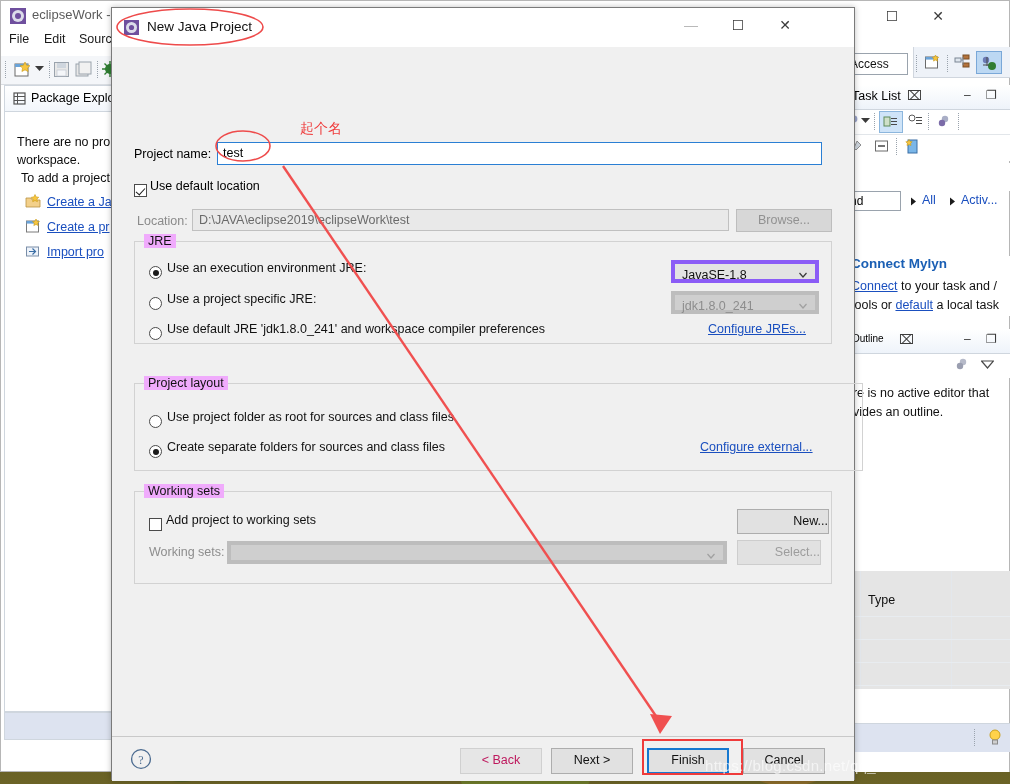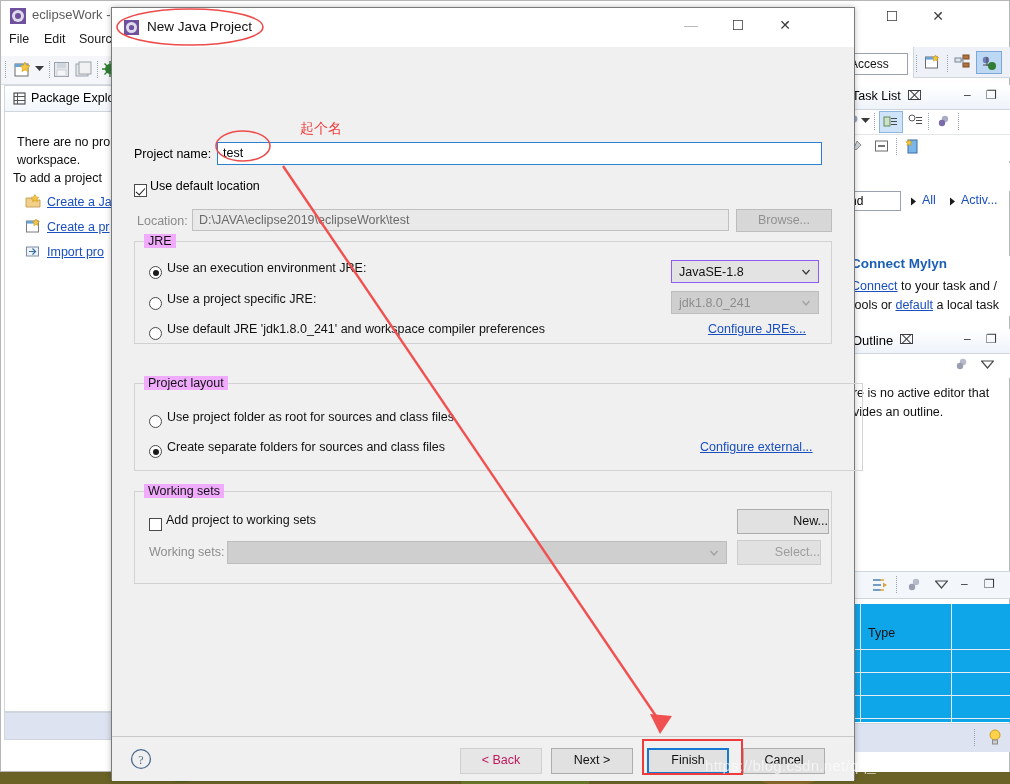--- a/index.html
+++ b/index.html
@@ -89,26 +89,26 @@
             background:#fff;border:1px solid #9aa3ad;box-sizing:border-box;}
   .blue-link{position:absolute;font-size:12.5px;color:#1a4fbf;white-space:nowrap;}
   #mylyn-block{position:absolute;left:845px;top:255px;width:165px;height:60px;background:#fff;}
   #mylyn-title{position:absolute;left:5px;top:0;font-size:13.5px;font-weight:bold;color:#1a5fb4;white-space:nowrap;}
   .mylyn-line{position:absolute;left:5px;font-size:12.5px;color:#111;white-space:nowrap;}
   .mylyn-link{color:#1a4fbf;text-decoration:underline;}
   #outline-tabrow{
     position:absolute;left:845px;top:328px;width:165px;height:24px;
     background:linear-gradient(#ffffff,#eef3fa);border-bottom:1px solid #cfd6de;
   }
-  #outline-label{position:absolute;left:6px;top:4px;font-size:13px;white-space:nowrap;}
+  #outline-label{position:absolute;left:6px;top:4px;font-size:10px;white-space:nowrap;}
   #outline-toolrow{position:absolute;left:845px;top:353px;width:165px;height:24px;background:#fff;}
   .outline-text{position:absolute;left:0;font-size:12.5px;color:#111;white-space:nowrap;}
   #bottom-tabrow{position:absolute;left:845px;top:570px;width:165px;height:26px;
                  background:#f3f7fc;border-top:1px solid #cfd6de;border-bottom:1px solid #cfd6de;}
-  #bottom-table{position:absolute;left:845px;top:603px;width:165px;height:118px;background:#0ea5e9;text-align:center;}
+  #bottom-table{position:absolute;left:845px;top:570px;width:165px;height:118px;background:#e5e5e5;text-align:center;}
   #type-header{position:absolute;left:22px;top:22px;font-size:12.5px;color:#111;}
   .tbl-v{position:absolute;top:0;width:1px;height:118px;background:#e3e7ec;}
   .tbl-h{position:absolute;left:0;width:165px;height:1px;background:#e8ecf0;}
   #status-bar{position:absolute;left:845px;top:722px;width:165px;height:28px;
               background:#dde3f0;border-top:1px solid #cfd6de;}
   
   #dialog{
     position:absolute;left:111px;top:7px;width:744px;height:773px;
     background:#f0f0f0;border:1px solid #7a7a7a;box-sizing:border-box;
     box-shadow:0 0 6px rgba(0,0,0,.25);
@@ -155,21 +155,21 @@
   .group{position:absolute;border:1px solid #d2d2d2;box-sizing:border-box;background:transparent;}
   .group-title{position:absolute;top:-8px;left:9px;background:#f0abfc;padding:0 4px;font-size:12.5px;color:#111;}
   #grp-jre{left:22px;top:133px;width:698px;height:103px;}
   #grp-layout{left:22px;top:275px;width:729px;height:88px;}
   #grp-ws{left:22px;top:383px;width:698px;height:93px;}
   .radio{position:absolute;width:13px;height:13px;border:1px solid #4a4a4a;border-radius:50%;
          box-sizing:border-box;background:#fff;}
   .radio.on::after{content:"";position:absolute;left:2.5px;top:2.5px;width:6px;height:6px;
                    border-radius:50%;background:#1b1b1b;}
   .rlabel{position:absolute;font-size:12.5px;color:#111;white-space:nowrap;}
-  .combo{position:absolute;background:#e3e3e3;border:1px solid #8b5cf6;box-sizing:border-box;text-align:right;}
+  .combo{position:absolute;background:#e3e3e3;border:4px solid #8b5cf6;box-sizing:border-box;text-align:right;}
   .combo .cval{position:absolute;left:7px;top:4px;font-size:12.5px;color:#111;}
   .combo .carrow{position:absolute;right:8px;top:7px;width:8px;height:8px;}
   .combo.dis{background:#cfcfcf;border-color:#bdbdbd;}
   .combo.dis .cval{color:#8d8d8d;}
   .link{position:absolute;font-size:12.5px;color:#1a4fbf;text-decoration:underline;white-space:nowrap;}
   .btn{position:absolute;background:#e1e1e1;border:1px solid #adadad;box-sizing:border-box;}
   .btn span{position:absolute;left:0;right:0;top:4px;text-align:right;font-size:12.5px;color:#111;}
   .btn.dis{background:#e1e1e1;border-color:#cdcdcd;}
   .btn.dis span{color:#9d9d9d;}
   #chk-ws{position:absolute;left:14px;top:26px;width:13px;height:13px;background:#fff;
@@ -260,21 +260,21 @@
     <div id="pkg-tab">
       <svg style="position:absolute;left:7px;top:5px;width:15px;height:15px" viewBox="0 0 15 15">
         <rect x="2" y="2" width="11" height="11" fill="none" stroke="#555" stroke-width="1.2"></rect>
         <path d="M2 5.5h11M2 9.5h11M5.5 2v11" stroke="#555" stroke-width="1"></path>
       </svg>
       <div id="pkg-tab-label">Package Explo</div>
     </div>
     <div id="pkg-body">
       <div class="pkg-line" style="left:12px;top:23px">There are no pro</div>
       <div class="pkg-line" style="left:12px;top:41px">workspace.</div>
-      <div class="pkg-line" style="left:8px;top:59px">To add a project</div>
+      <div class="pkg-line" style="left:16px;top:59px">To add a project</div>
 
       <svg style="position:absolute;left:20px;top:81px;width:16px;height:16px" viewBox="0 0 16 16">
         <path d="M1 5h5l1.4 2H15v7H1z" fill="#f3d08a" stroke="#b99241" stroke-width=".8"></path>
         <path d="M10 1.5l1.2 2.4 2.6.4-1.9 1.8.5 2.6-2.4-1.2-2.3 1.2.4-2.6L6.2 4.3l2.6-.4z" fill="#f7c53f" stroke="#c99a18" stroke-width=".6"></path>
       </svg>
       <div class="pkg-link" style="left:42px;top:83px">Create a Ja</div>
 
       <svg style="position:absolute;left:20px;top:106px;width:16px;height:16px" viewBox="0 0 16 16">
         <rect x="1.5" y="3" width="12" height="11" fill="#fff" stroke="#7a7a7a"></rect>
         <rect x="1.5" y="3" width="12" height="2.6" fill="#6aa3d8"></rect>

